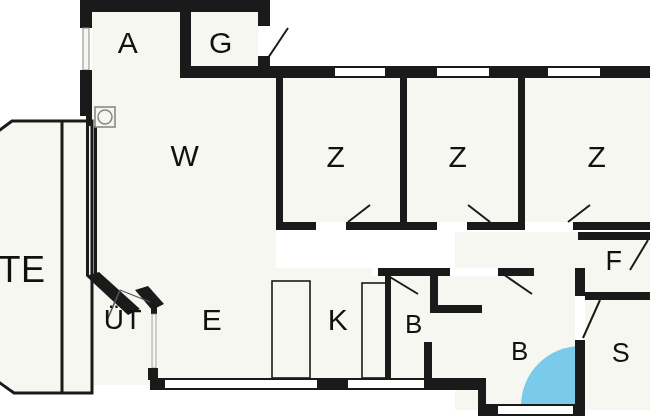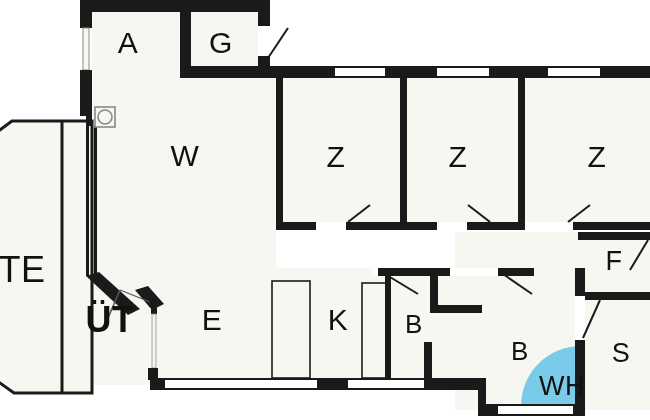--- a/index.html
+++ b/index.html
@@ -187,22 +187,21 @@
 
   </svg>
 
   <div class="room-label" style="left:128px; top:43px;  font-size:30px;">A</div>
   <div class="room-label" style="left:221px; top:43px;  font-size:30px;">G</div>
   <div class="room-label" style="left:185px; top:156px; font-size:30px;">W</div>
   <div class="room-label" style="left:336px; top:157px; font-size:30px;">Z</div>
   <div class="room-label" style="left:458px; top:157px; font-size:30px;">Z</div>
   <div class="room-label" style="left:597px; top:157px; font-size:30px;">Z</div>
   <div class="room-label" style="left:22px;  top:270px; font-size:36px;">TE</div>
-  <div class="room-label" style="left:110px; top:320px; font-size:36px;font-weight:bold;">ÜT</div>
+  <div class="room-label" style="left:123px; top:320px; font-size:28px;">ÜT</div>
   <div class="room-label" style="left:212px; top:320px; font-size:30px;">E</div>
   <div class="room-label" style="left:338px; top:320px; font-size:30px;">K</div>
   <div class="room-label" style="left:414px; top:324px; font-size:26px;">B</div>
   <div class="room-label" style="left:614px; top:261px; font-size:27px;">F</div>
   <div class="room-label" style="left:520px; top:351px; font-size:26px;">B</div>
   <div class="room-label" style="left:621px; top:353px; font-size:27px;">S</div>
-  <div class="room-label" style="left:562px; top:386px; font-size:27px;">WH</div>
 
 </div>
 
 </body></html>

